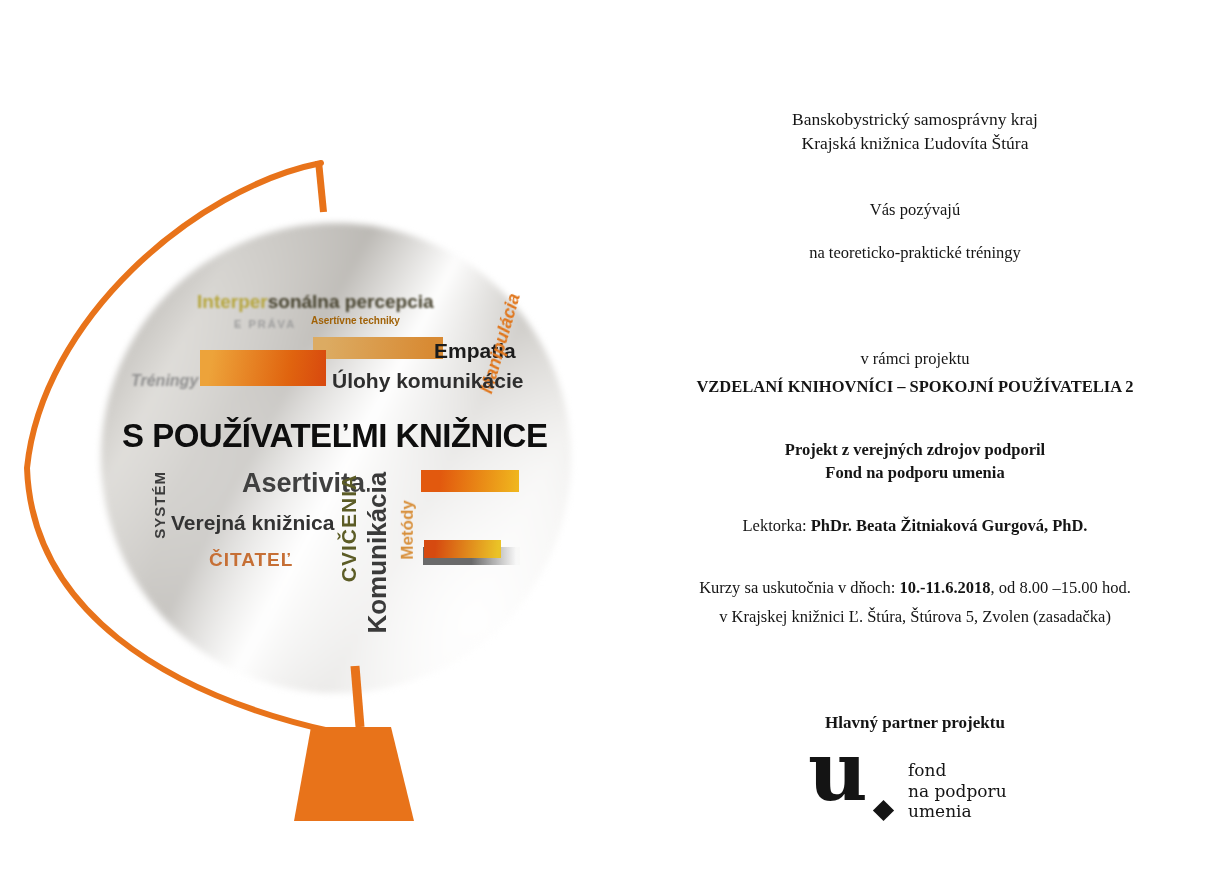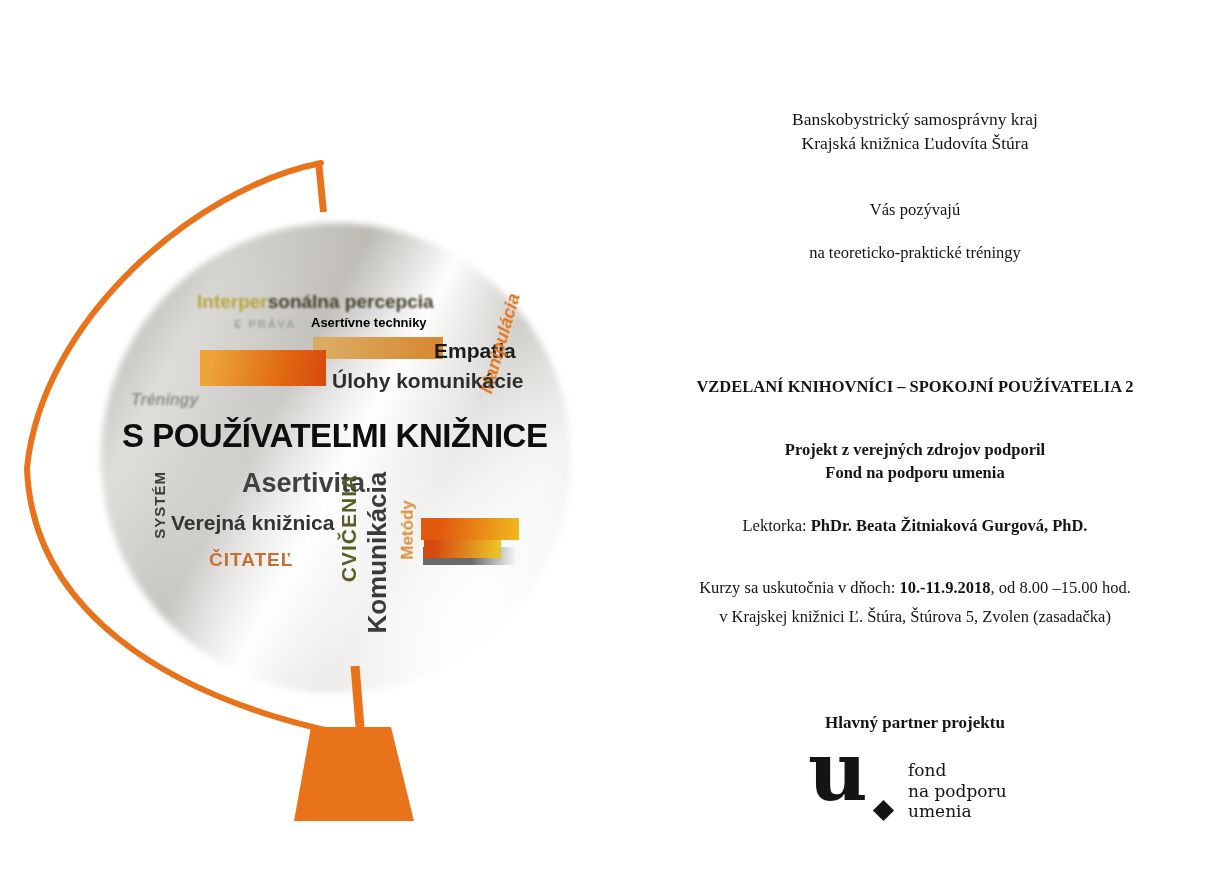--- a/index.html
+++ b/index.html
@@ -30,36 +30,36 @@
   .cloud div { position: absolute; white-space: nowrap; font-weight: bold; line-height: 1.05; }
   .blur1 { filter: blur(0.8px); }
   .blur2 { filter: blur(0.5px); }
   .grad { -webkit-background-clip: text; background-clip: text; color: transparent; -webkit-text-fill-color: transparent; }
   .rot90 { transform: rotate(-90deg); }
 
   .w-interrow  { left: 197px; top: 292px; font-size: 19px; }
   .w-interrow .p1 { color: #b6a63e; }
   .w-interrow .p2 { color: #46422e; }
   .w-prava     { left: 234px; top: 319px; font-size: 11px; color: #9d9d9d; letter-spacing: 2px; font-weight: 600; }
-  .w-asertivne { left: 311px; top: 316px; font-size: 13px; color: #000000; text-align: center; }
+  .w-asertivne { left: 311px; top: 316px; font-size: 10px; color: #a16207; text-align: center; }
   .w-pouzivatel{ left: 313px; top: 337px; font-size: 21px;
     background: linear-gradient(95deg, #dcab62 10%, #d88a33 90%); }
   .w-empatia   { left: 434px; top: 340px; font-size: 21px; color: #1b1b1b; }
   .w-manipulacia { left: 449px; top: 334px; font-size: 18px; font-style: italic; color: #e0761c; transform: rotate(-74deg); }
-  .w-treningy  { left: 131px; top: 392px; font-size: 16px; font-style: italic; font-weight: normal; color: #8f8f8f; }
+  .w-treningy  { left: 131px; top: 373px; font-size: 16px; font-style: italic; font-weight: normal; color: #8f8f8f; }
   .w-praca     { left: 200px; top: 350px; font-size: 34px; letter-spacing: 1px;
     background: linear-gradient(100deg, #eda33a 10%, #e0640f 70%, #d8480e 100%); }
   .w-ulohy     { left: 332px; top: 370px; font-size: 21px; color: #2e2e2e; }
   .w-main      { left: 122px; top: 419px; font-size: 33px; color: #0e0e0e; letter-spacing: -0.5px; }
   .w-system    { left: 126px; top: 497px; font-size: 15px; color: #3c3c3c; letter-spacing: 1px; }
   .w-asertivita{ left: 206px; top: 469px; font-size: 27px; color: #404040; margin-left: 36px; }
   .w-cvicenia  { left: 295px; top: 517px; font-size: 21px; color: #5c5c26; letter-spacing: 1px; }
   .w-komunikacia { left: 297px; top: 539px; font-size: 26px; color: #3a3a3a; }
   .w-interakcie{ left: 421px; top: 470px; font-size: 21px;
-    background: linear-gradient(95deg, #e2590e 20%, #f0b81e 100%); margin-top: 48px; }
+    background: linear-gradient(95deg, #e2590e 20%, #f0b81e 100%); }
   .w-metody    { left: 378px; top: 521px; font-size: 17px; color: #d8903c; }
   .w-verejna   { left: 171px; top: 512px; font-size: 21px; color: #333333; }
   .w-vzdelavanie { left: 423px; top: 511px; font-size: 17px;
     background: linear-gradient(90deg, #6a6a6a 50%, rgba(106,106,106,0.02) 96%); margin-top: 36px; }
   .w-citatel   { left: 209px; top: 550px; font-size: 19px; color: #c66f35; letter-spacing: 1px; }
   .w-zrucnosti { left: 424px; top: 540px; font-size: 17px;
     background: linear-gradient(95deg, #d64a10 15%, #eac227 95%); }
 
   
   .col { position: absolute; left: 615px; top: 0; width: 600px; height: 895px;
@@ -130,30 +130,31 @@
   <div class="col">
     <div class="line org">
       <div>Banskobystrický samosprávny kraj</div>
       <div>Krajská knižnica Ľudovíta Štúra</div>
     </div>
 
     <div class="line invite">Vás pozývajú</div>
     <div class="line intro">na teoreticko-praktické tréningy</div>
 
 
+    <div class="line proj-intro">v rámci projektu</div>
     <div class="line proj-name">VZDELANÍ KNIHOVNÍCI – SPOKOJNÍ POUŽÍVATELIA 2</div>
 
     <div class="line support">
       <div>Projekt z verejných zdrojov podporil</div>
       <div>Fond na podporu umenia</div>
     </div>
 
     <div class="line lecturer"><span>Lektorka: </span><b>PhDr. Beata Žitniaková Gurgová, PhD.</b></div>
 
-    <div class="line date"><span>Kurzy sa uskutočnia v dňoch: </span><b>10.-11.9.2018</b><span>, od 8.00 –15.00 hod.</span></div>
+    <div class="line date"><span>Kurzy sa uskutočnia v dňoch: </span><b>10.-11.6.2018</b><span>, od 8.00 –15.00 hod.</span></div>
     <div class="line venue">v Krajskej knižnici Ľ. Štúra, Štúrova 5, Zvolen (zasadačka)</div>
 
     <div class="line partner">Hlavný partner projektu</div>
 
     <div class="logo">
       <div class="logo-glyph">u</div>
       <div class="logo-dot"></div>
       <div class="logo-text">
         <div>fond</div>
         <div>na podporu</div>

